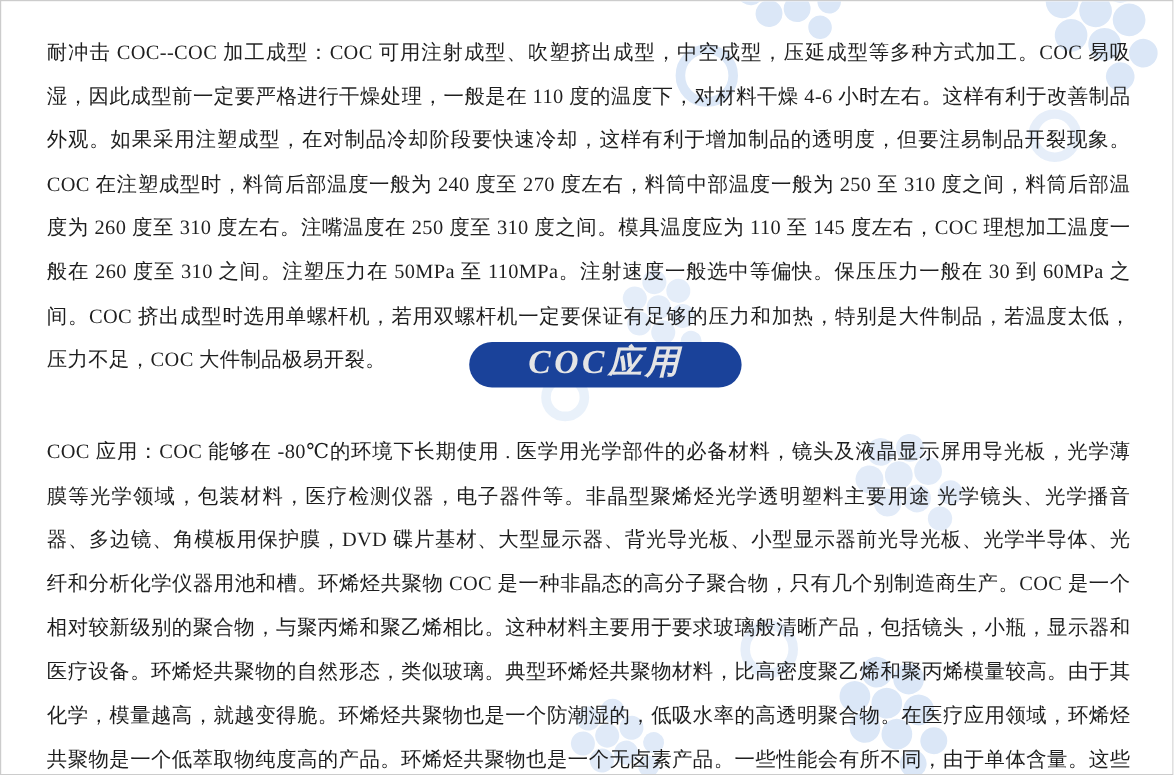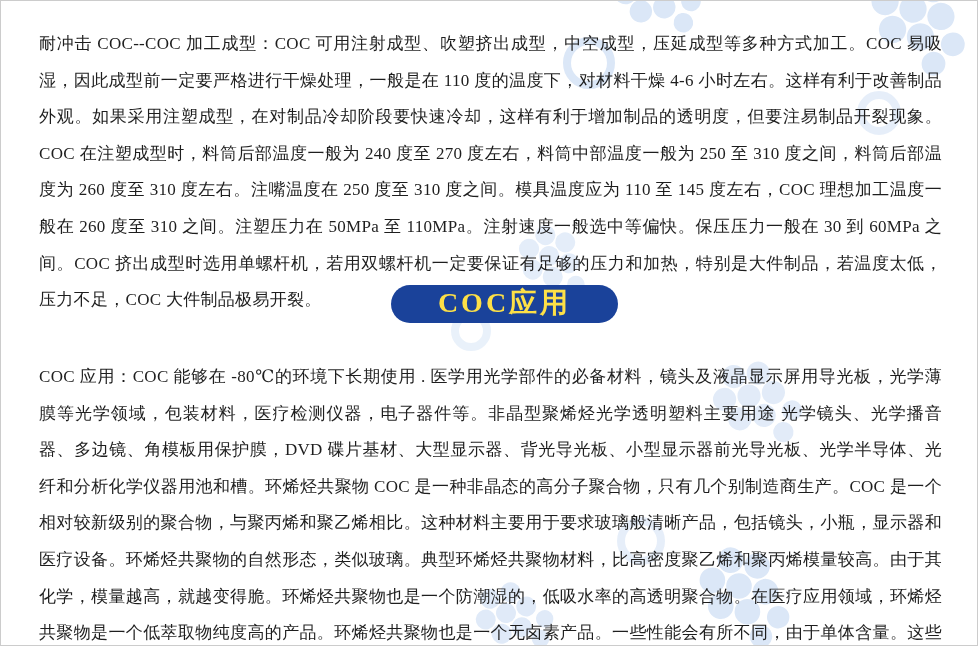--- a/index.html
+++ b/index.html
@@ -43,27 +43,28 @@
     top: 284px;
     width: 227px;
     height: 38px;
     background: #1a429a;
     border-radius: 19px;
     display: flex;
     align-items: center;
     justify-content: center;
   }
   .section-banner-label {
-    color: #fde047;
+    color: #e5e5e5;
     font-size: 28px;
     font-weight: bold;
     letter-spacing: 3px;
     font-family: "Liberation Serif", "DejaVu Serif", serif;
     line-height: 1;
     padding-bottom: 2px;
+    font-style: italic;
   }
   .site-url {
     position: absolute;
     right: 13px;
     bottom: 8px;
     font-family: "Liberation Mono", "DejaVu Sans Mono", monospace;
     font-size: 14px;
     font-weight: bold;
     color: #3a3a3a;
     letter-spacing: 1.5px;

